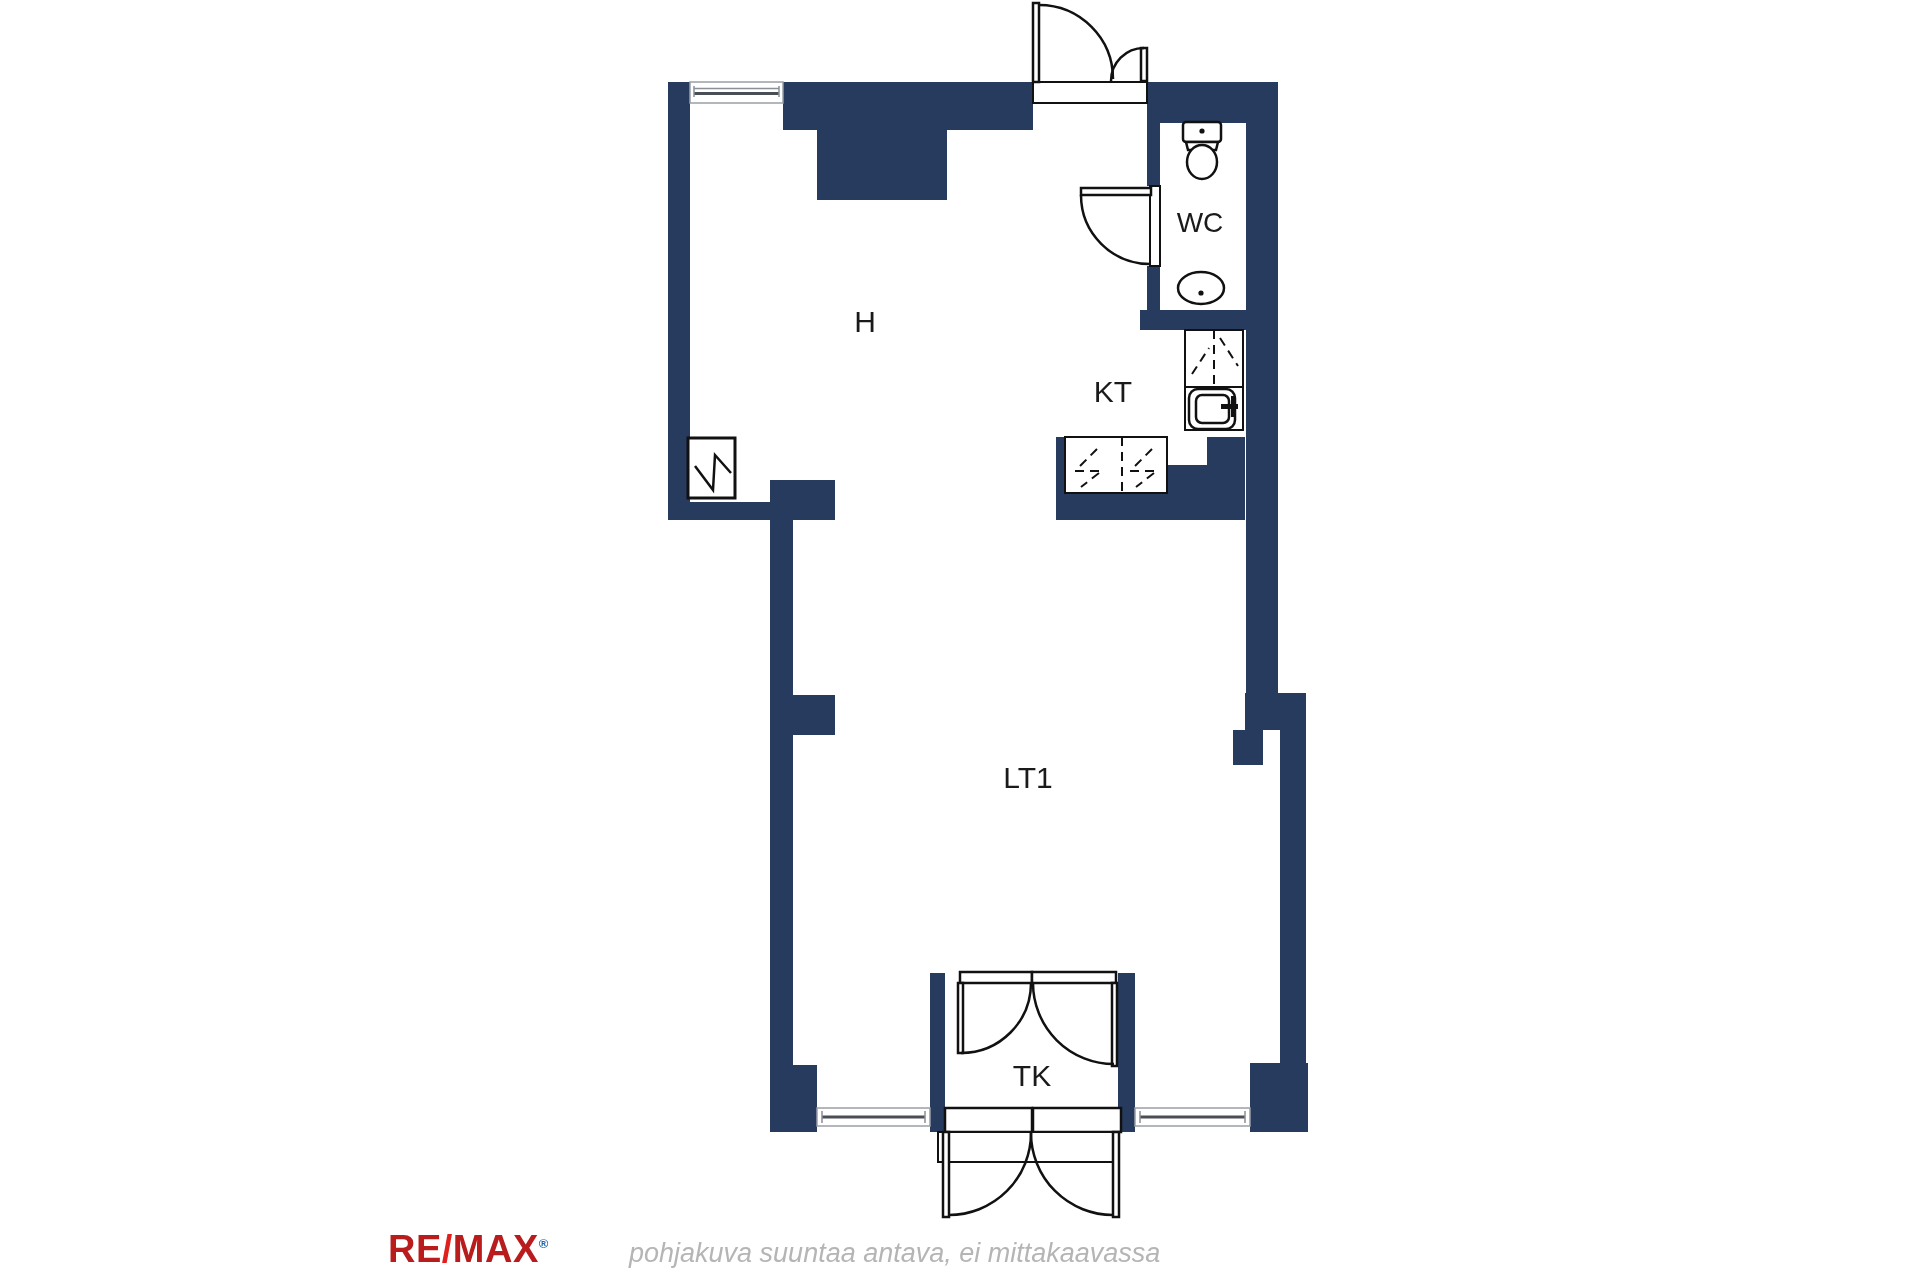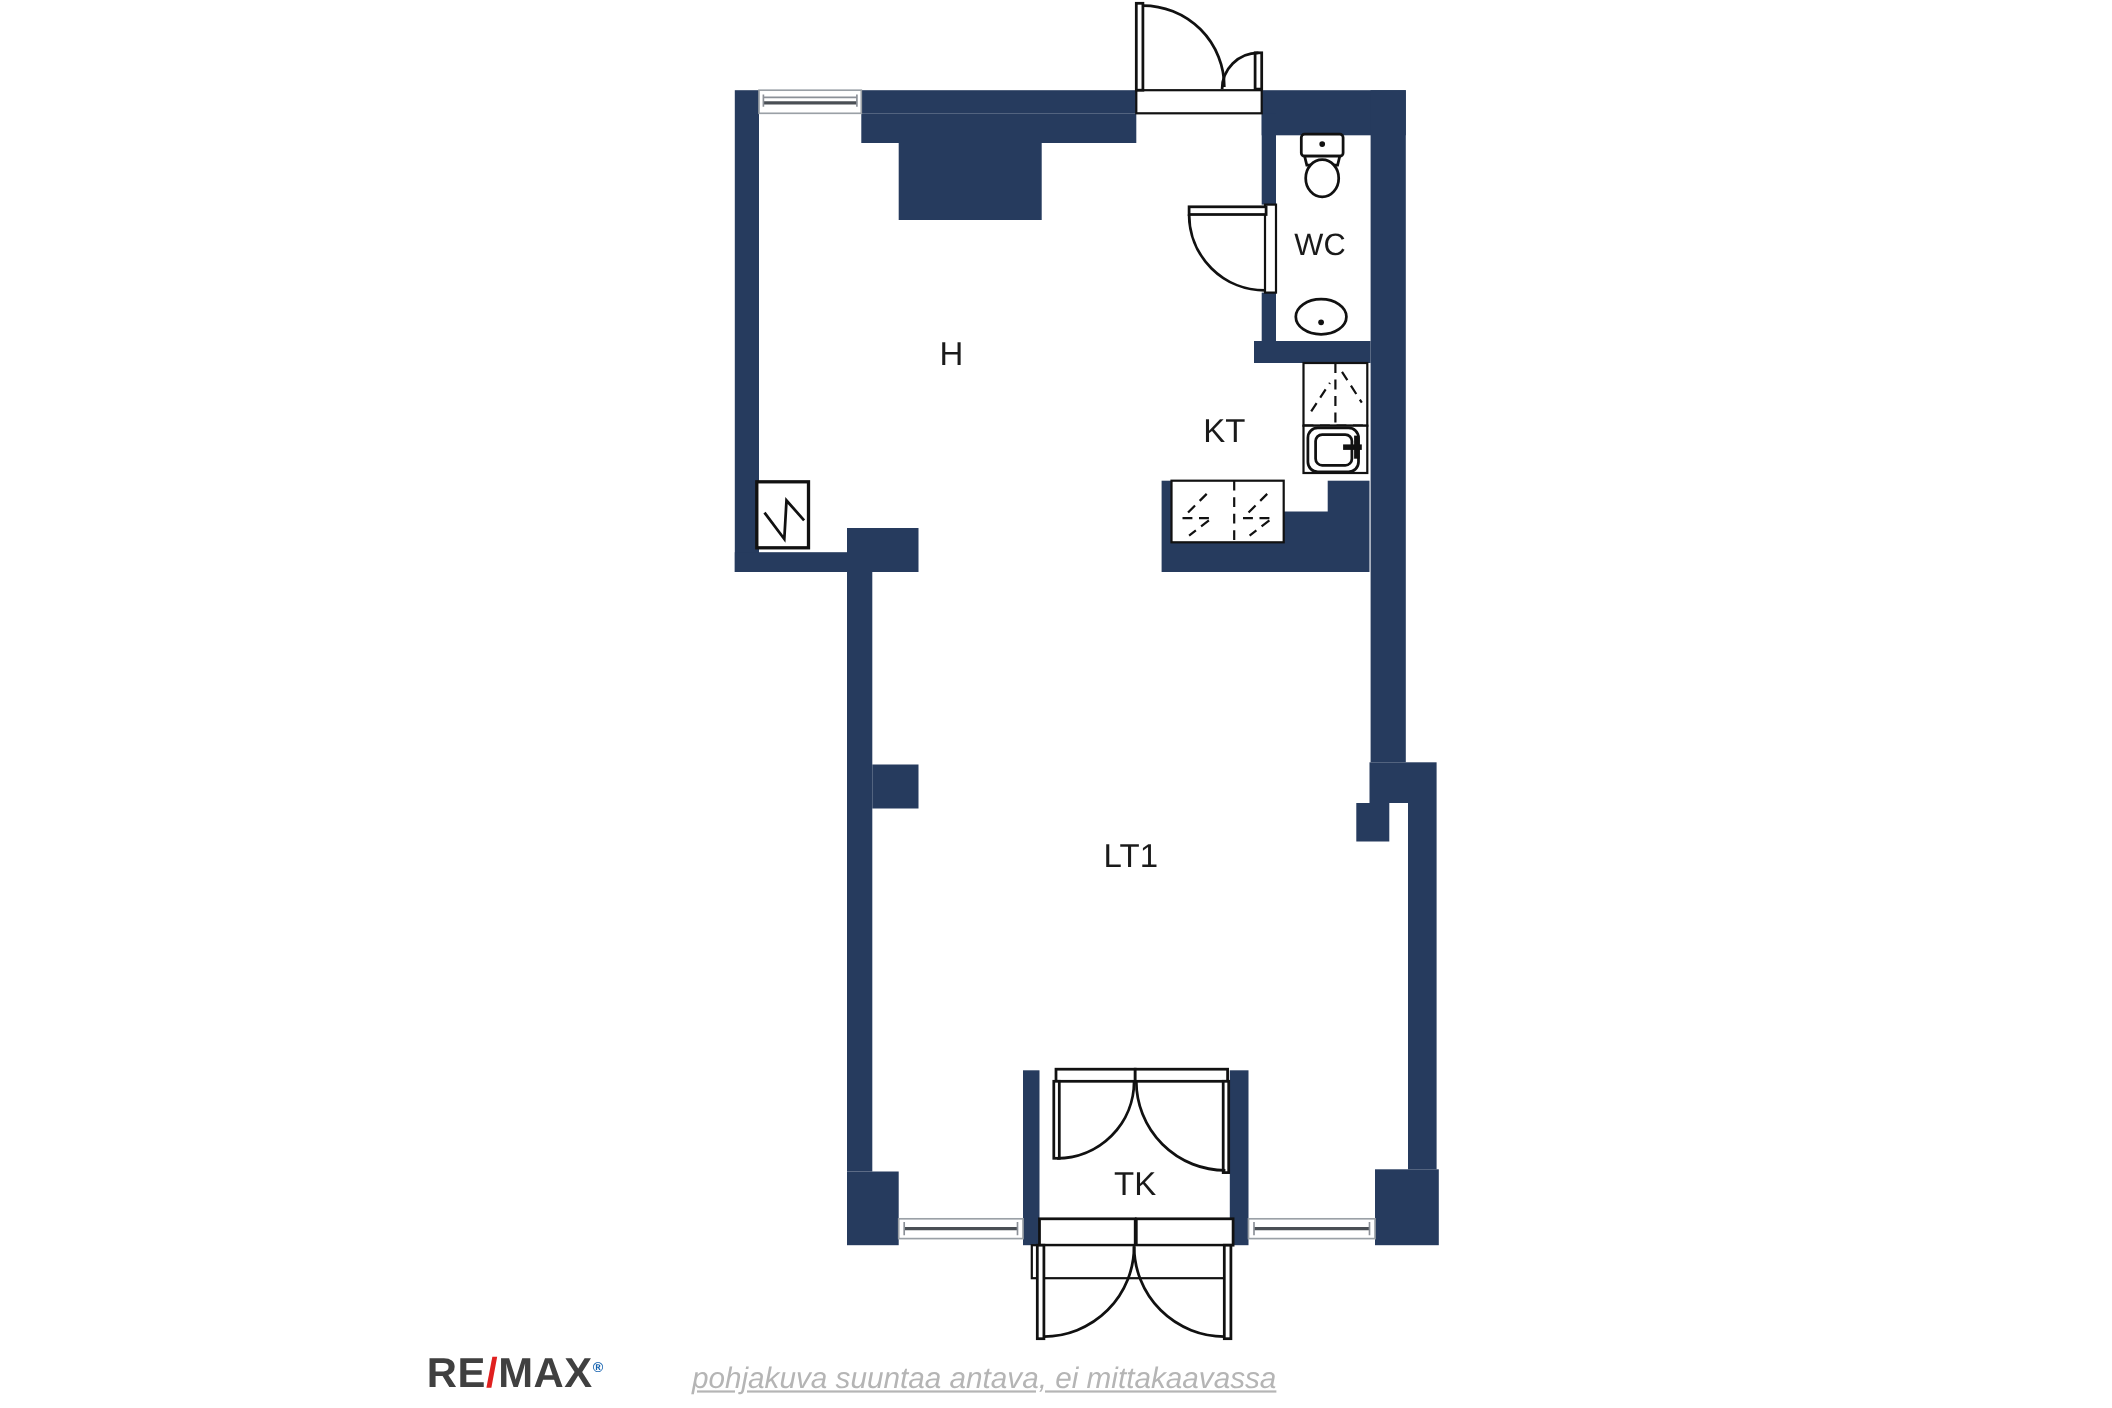--- a/index.html
+++ b/index.html
@@ -10,24 +10,24 @@
   .arc{fill:none;stroke:#111111;stroke-width:2.5;}
   .leaf{fill:#ffffff;stroke:#111111;stroke-width:2.5;}
   .fixture{fill:#ffffff;stroke:#111111;stroke-width:2.5;}
   .dash{fill:none;stroke:#111111;stroke-width:2;stroke-dasharray:9 6;}
   .win-frame{fill:#ffffff;stroke:#9aa0a6;stroke-width:1.5;}
   .win-line{stroke:#8b9097;stroke-width:1.5;fill:none;}
   .win-line-heavy{stroke:#4a4f55;stroke-width:3;fill:none;}
   .room-label{font-size:30px;fill:#1a1a1a;text-anchor:middle;}
   .room-label-sm{font-size:28px;fill:#1a1a1a;text-anchor:middle;}
   #footer-logo{position:absolute;left:388px;top:1228px;font-size:38px;font-weight:bold;letter-spacing:0.5px;white-space:nowrap;}
-  #footer-logo .blue{color:#404040;}
+  #footer-logo .blue{color:#b91c1c;}
   #footer-logo .red{color:#e0201f;}
   #footer-logo .reg{font-size:13px;vertical-align:super;color:#1562af;font-weight:bold;}
-  #disclaimer{position:absolute;left:629px;top:1238px;width:402px;text-align:center;font-size:27px;font-style:italic;color:#b5b5b5;white-space:nowrap;text-decoration:underline;}
+  #disclaimer{position:absolute;left:629px;top:1238px;width:402px;text-align:center;font-size:27px;font-style:italic;color:#b5b5b5;white-space:nowrap;}
 </style>
 </head>
 <body>
 
 <svg id="plan-svg" width="1920" height="1280" viewBox="0 0 1920 1280" xmlns="http://www.w3.org/2000/svg">
 
   <g class="walls" fill="#263b5e">
     <rect x="668" y="82" width="22" height="438"></rect>
     <rect x="783" y="82" width="250" height="21"></rect>
     <rect x="1147" y="82" width="131" height="41"></rect>

